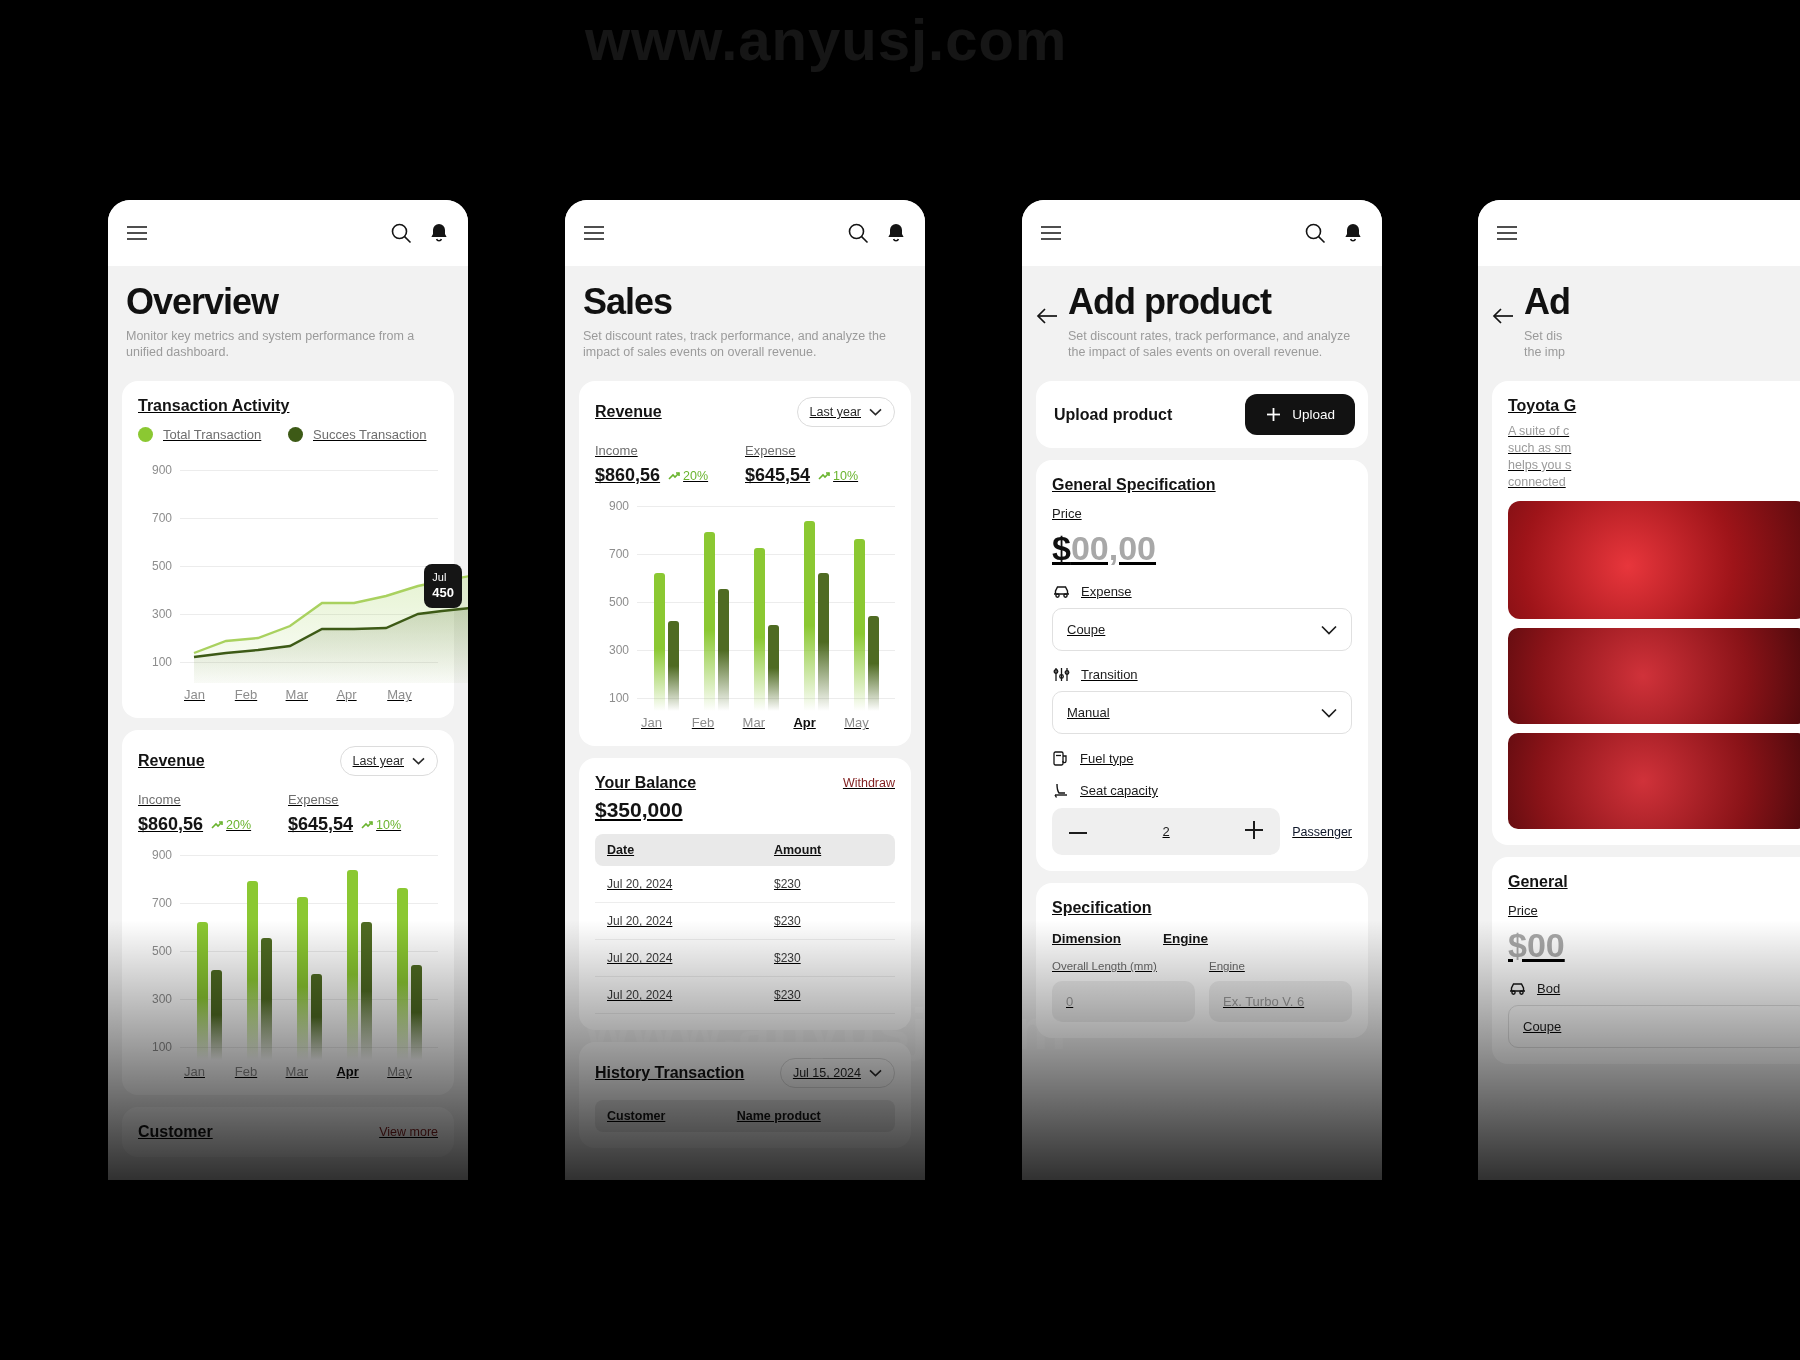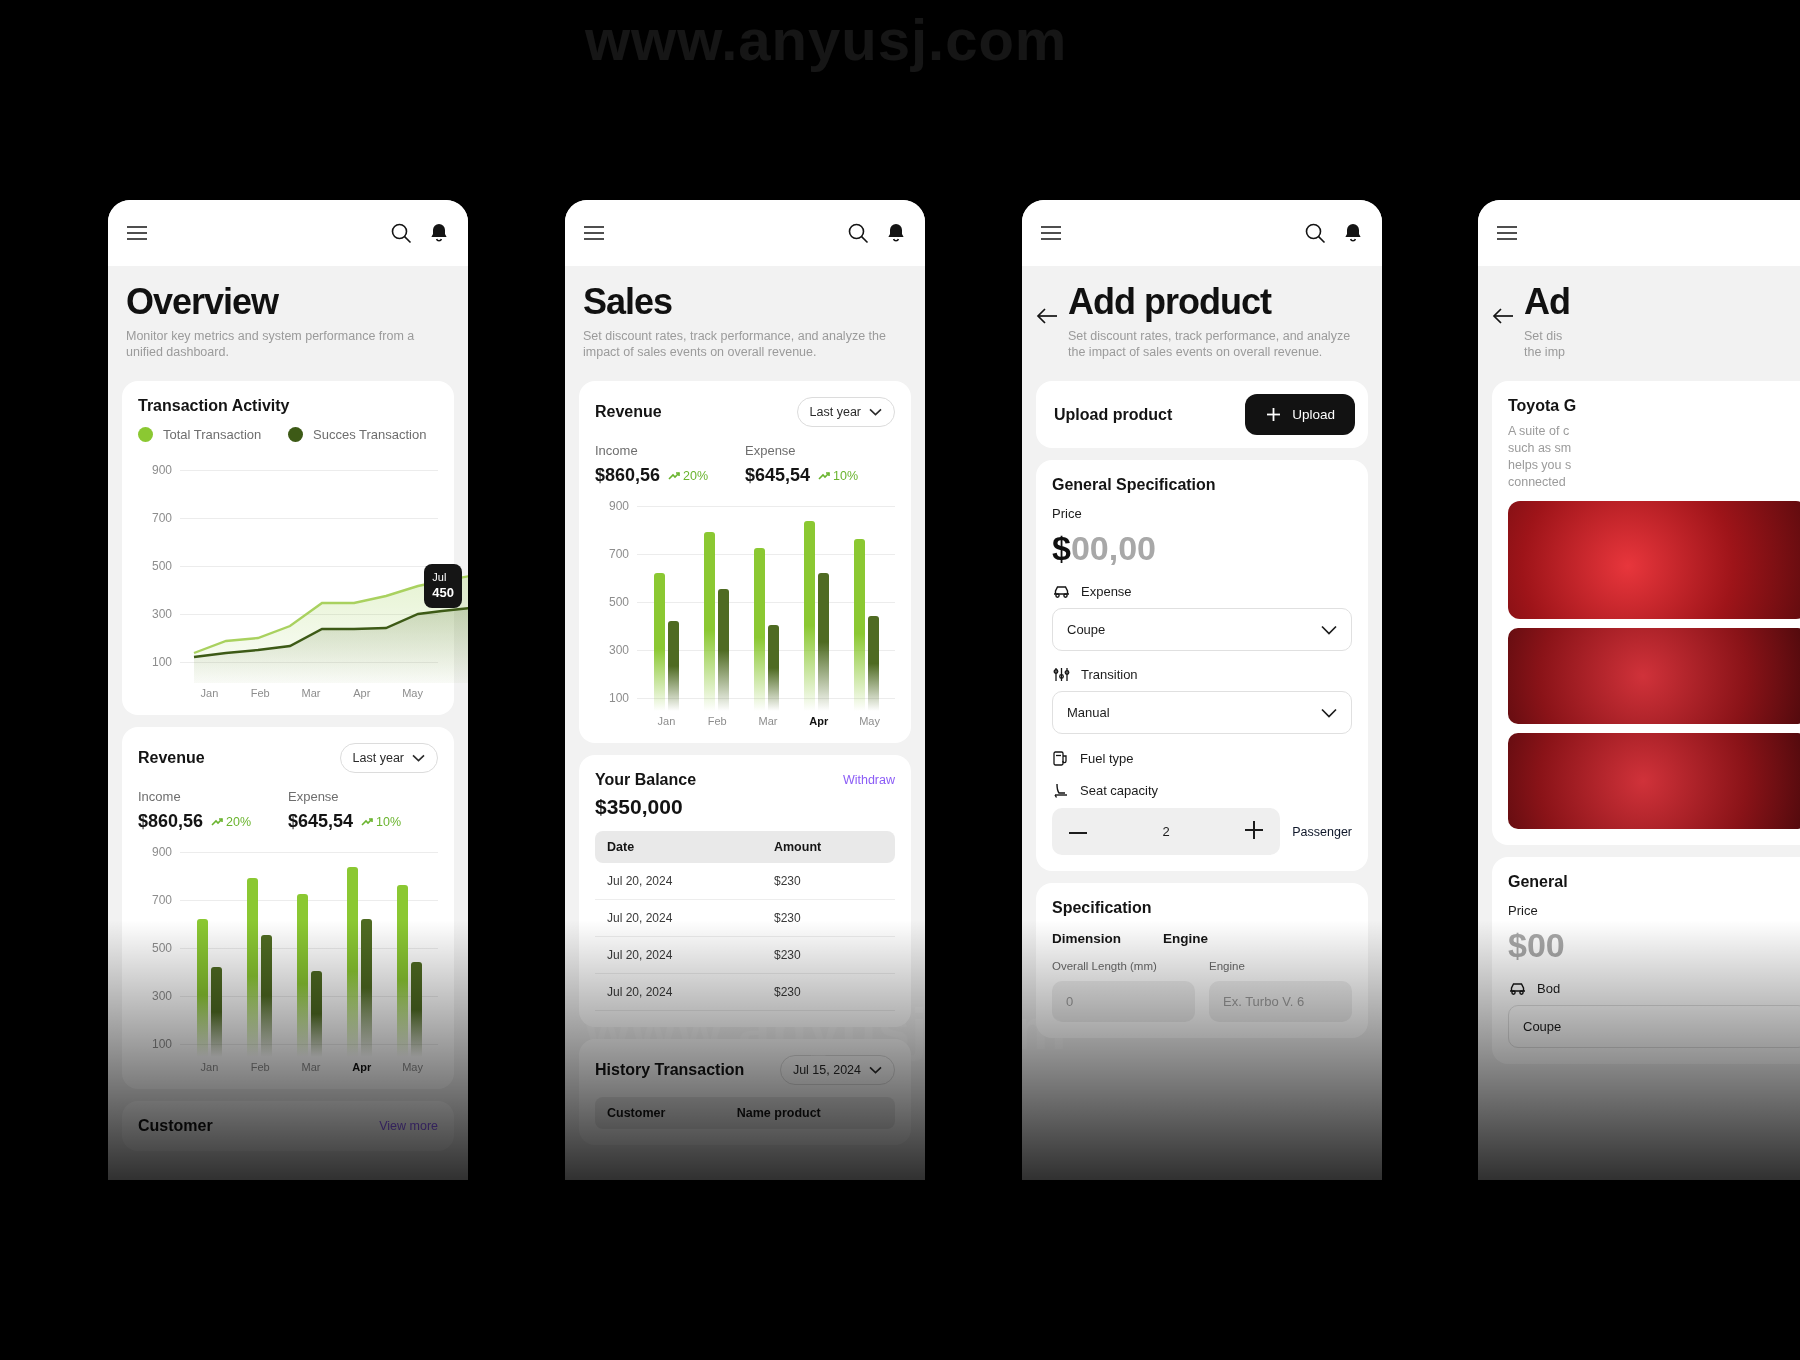--- a/index.html
+++ b/index.html
@@ -35,36 +35,36 @@
   
   .phead { padding:16px 18px 8px 18px; }
   .phead.with-back { display:flex; gap:10px; align-items:flex-start; padding-left:14px; }
   .back { margin-top:26px; flex:0 0 auto; }
   h1.title { font-size:36px; font-weight:700; letter-spacing:-1px; color:#111;
              line-height:1.1; }
   .subtitle { font-size:12.5px; color:#9b9b9b; line-height:1.35; margin-top:6px;
               max-width:330px; }
 
   
-  .card { background:#fff; border-radius:16px; margin:12px 14px; padding:16px; }
+  .card { background:#fff; border-radius:16px; margin:12px 14px; padding:16px;text-decoration:underline; }
   .card h2 { font-size:16px; font-weight:700; color:#141414; }
 
   .legend { display:flex; margin-top:12px;justify-content:center; }
   .legend .lg { display:flex; align-items:center; gap:10px; width:50%; }
   .dot { width:15px; height:15px; border-radius:50%; }
   .sq  { width:13px; height:13px; border-radius:3px; }
   .lg-label { font-size:13px; color:#6e6e6e; }
 
   
   .lchart { position:relative; height:235px; margin-top:6px; }
   .ylab { position:absolute; left:0; font-size:12px; color:#8d8d8d; width:34px;
           text-align:right; transform:translateY(-50%); }
   .gline { position:absolute; left:42px; right:0; height:1px; background:#ececec; }
   .xaxis { display:flex; margin-left:46px; margin-top:4px; }
-  .xaxis span { flex:1; text-align:center; font-size:11px; color:#8d8d8d; }
+  .xaxis span { flex:1; font-size:13px; color:#8d8d8d; }
   .tooltip { position:absolute; background:#151515; color:#fff; border-radius:8px;
              padding:6px 8px; font-size:11px; line-height:1.3; z-index:5; }
   .tooltip b { font-size:13px; display:block; font-weight:700; }
 
   
   .pill { border:1px solid #dcdcdc; border-radius:20px; padding:7px 12px;
           display:flex; align-items:center; gap:8px; font-size:12.5px;
           color:#2a2a2a; background:#fff; }
   .row-between { display:flex; align-items:center; justify-content:space-between; }
 
@@ -86,21 +86,21 @@
   .bar.exp { background:linear-gradient(to bottom,#4F6B22 0%,#4F6B22 50%,rgba(79,107,34,0) 100%); }
 
   
   table { width:100%; border-collapse:collapse; margin-top:12px; }
   th { background:#e9e9e9; font-size:12.5px; font-weight:700; color:#161616;
        text-align:left; padding:9px 12px; }
   th:first-child { border-radius:8px 0 0 8px; }
   th:last-child  { border-radius:0 8px 8px 0; }
   td { font-size:12px; color:#3a3a3a; padding:11px 12px; border-bottom:1px solid #ededed; }
 
-  .link { color:#8b5cf6; font-size:12.5px; }
+  .link { color:#7f1d1d; font-size:12.5px; }
   .balance { font-size:21px; font-weight:700; color:#131313; margin-top:6px; }
 
   
   .upload-card { background:#fff; border-radius:16px; margin:12px 14px;
                  padding:13px 13px 13px 18px; display:flex; align-items:center;
                  justify-content:space-between; }
   .upload-card .ttl { font-size:16px; font-weight:700; color:#141414; }
   .btn-dark { background:#121212; color:#fff; border-radius:12px; padding:12px 20px;
               font-size:13.5px; display:flex; align-items:center; gap:10px; }
 

